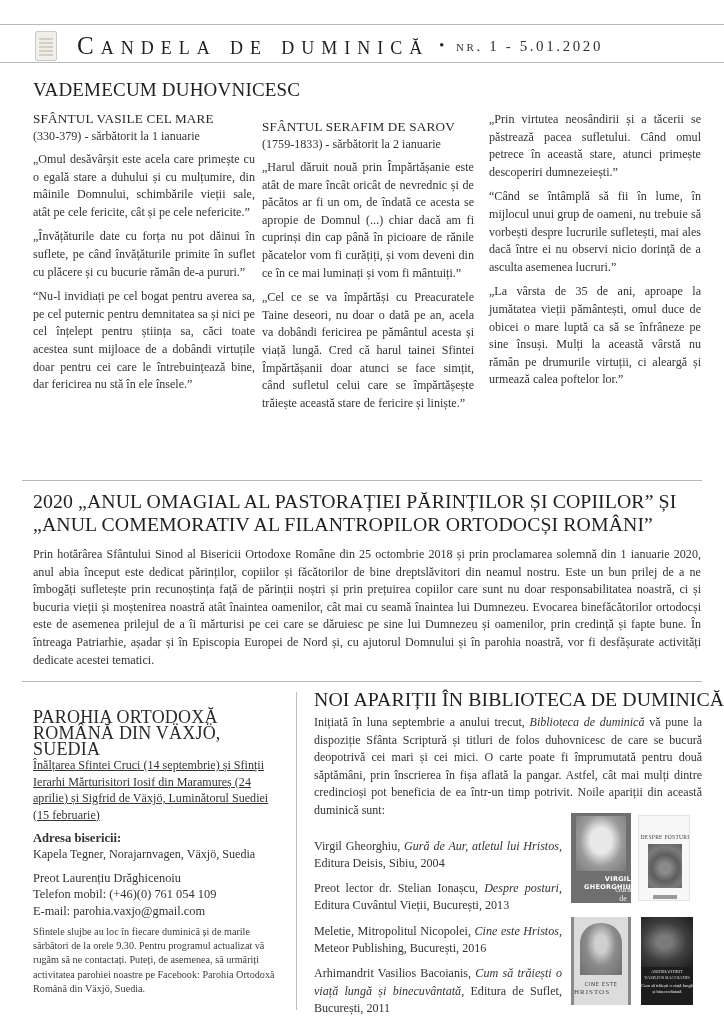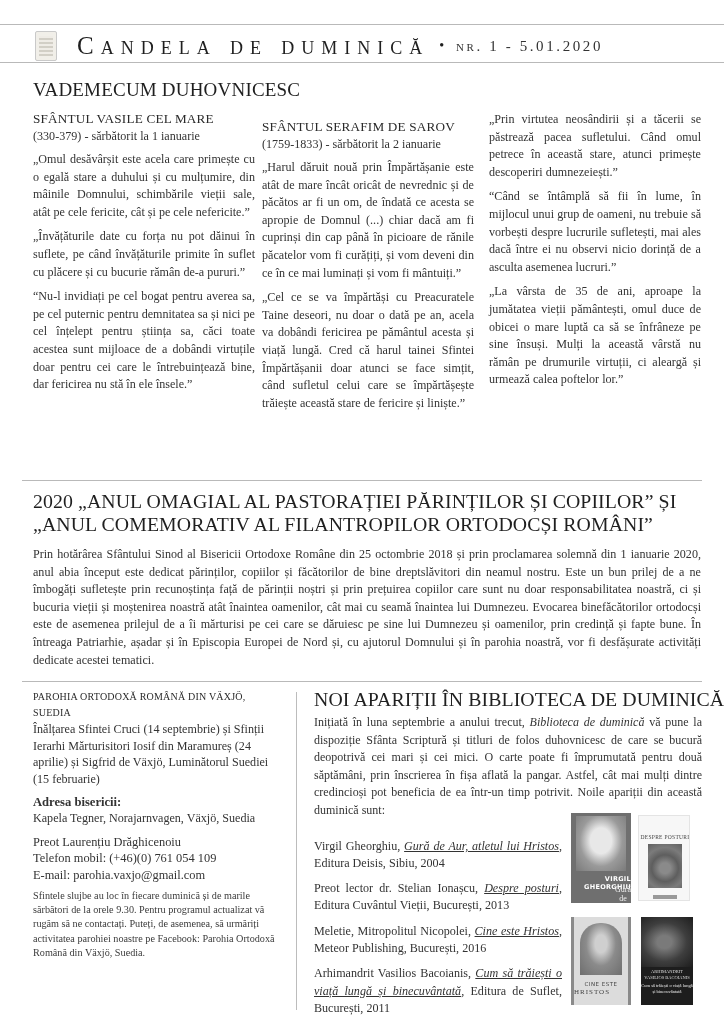--- a/index.html
+++ b/index.html
@@ -23,33 +23,33 @@
   .col h4 { font-weight: normal; font-size: 13.2px; line-height: 16.5px; color: #2a2a2a; text-align: left; letter-spacing: 0.2px; }
   .col .sub { font-size: 12.1px; line-height: 16.5px; text-align: left; margin-bottom: 7px; color: #333; }
   .col p { margin-bottom: 7px; }
 
   .year-title { position: absolute; left: 33px; top: 490px; width: 670px; font-size: 19.8px; line-height: 23px; color: #1f1f1f; letter-spacing: 0.1px; }
   .year-body { position: absolute; left: 33px; top: 546px; width: 668px; font-size: 12.1px; line-height: 17.6px; color: #333; text-align: justify; }
 
   .vline { position: absolute; width: 1px; background: #bcbcbc; }
 
   .parish { position: absolute; left: 33px; top: 689px; width: 252px; color: #333; }
-  .parish h4 { font-weight: normal; font-size: 10px; line-height: 16px; color: #2a2a2a; letter-spacing: 0.2px; }
-  .parish .patrons { font-size: 12.1px; line-height: 16.5px; margin-bottom: 7px; }
+  .parish h4 { font-weight: normal; font-size: 18px; line-height: 16px; color: #2a2a2a; letter-spacing: 0.2px; margin-top: 20px; }
+  .parish .patrons { font-size: 12.1px; line-height: 16.5px; margin-bottom: 7px; text-decoration: underline; }
   .parish .addr-label { font-weight: bold; font-size: 12.6px; line-height: 16px; }
   .parish .addr { font-size: 12.1px; line-height: 16.5px; margin-bottom: 7px; }
   .parish .contact { font-size: 12.4px; line-height: 16.5px; }
   .parish .contact b { font-weight: normal; }
   .parish .note { font-size: 10.2px; line-height: 14.2px; margin-top: 6px; color: #3a3a3a; }
 
   .lib-title { position: absolute; left: 314px; top: 688px; font-size: 19.8px; color: #1f1f1f; white-space: nowrap; letter-spacing: 0.1px; }
   .lib-intro { position: absolute; left: 314px; top: 714px; width: 388px; font-size: 12px; line-height: 17.6px; color: #333; text-align: justify; }
   .books { position: absolute; left: 314px; top: 838px; width: 248px; font-size: 12.1px; line-height: 17.4px; color: #333; }
   .book { margin-bottom: 8px; text-align: justify; }
-  .book i { font-style: italic; text-decoration: underline; }
+  .book i { font-style: italic; }
 
   .cover { position: absolute; overflow: hidden; }
   .cover-1 { left: 571px; top: 813px; width: 60px; height: 90px; background: #6f6f6f; }
   .cover-1 .icon-area { position: absolute; left: 5px; top: 3px; width: 50px; height: 55px;
     background: radial-gradient(ellipse at 50% 45%, #e8e8e8 0 30%, #9a9a9a 60%, #7a7a7a 100%); }
   .cover-1 .t1 { position: absolute; left: 0; top: 62px; width: 60px; text-align: right; font-family: "DejaVu Sans", sans-serif; font-size: 6.5px; color: #fff; font-weight: bold; letter-spacing: 0.3px; }
   .cover-1 .t2 { position: absolute; left: 0; top: 72px; width: 60px; text-align: center; font-size: 8px; color: #eee; padding-left: 44px; }
   .cover-2 { left: 638px; top: 815px; width: 52px; height: 86px; background: #f7f7f7; border: 1px solid #e4e4e4; }
   .cover-2 .t1 { position: absolute; left: 0; top: 18px; width: 52px; text-align: center; font-size: 5.5px; color: #444; letter-spacing: 0.3px; }
   .cover-2 .art { position: absolute; left: 9px; top: 28px; width: 34px; height: 44px;

